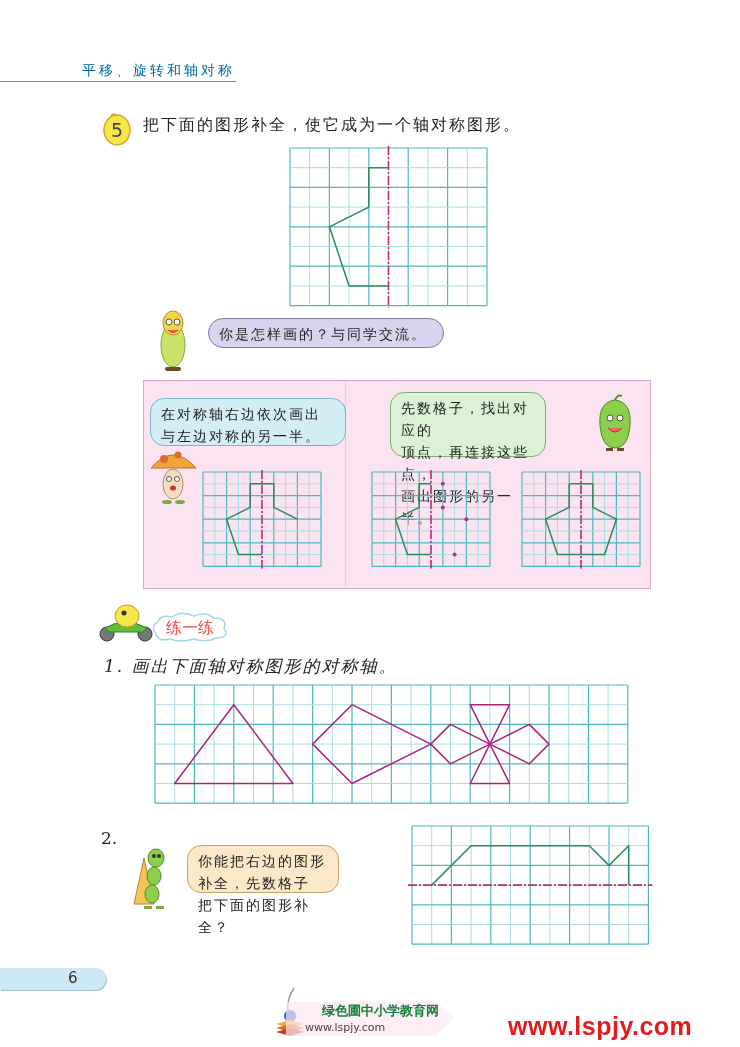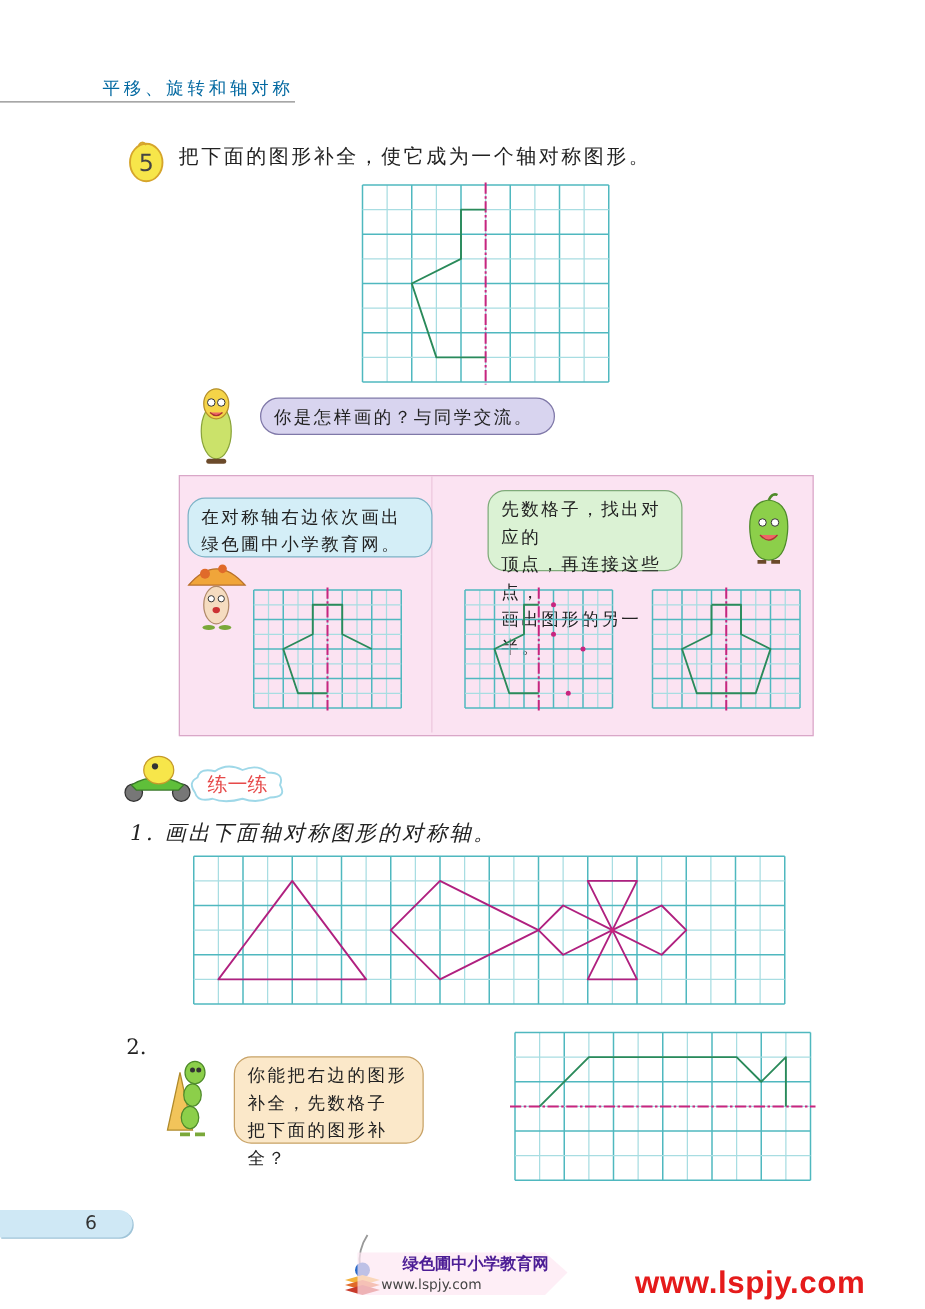--- a/index.html
+++ b/index.html
@@ -9,27 +9,27 @@
   .header-title { left:82px; top:62px; font-size:14px; letter-spacing:3px; color:#0369a1; }
   .header-rule { left:0; top:81px; width:236px; height:1px; background:#8a8a8a; }
   .q-num { left:102px; top:112px; width:30px; height:34px; }
   .q-text { left:143px; top:115px; font-size:16px; letter-spacing:2px; }
   .bubble { border-radius:14px; font-size:14px; line-height:22px; letter-spacing:2px; padding:4px 10px; box-sizing:border-box; }
   .b1 { left:208px; top:318px; width:236px; height:30px; background:#d8d4ef; border:1px solid #7f78a8; border-radius:15px; }
   .pink-panel { left:143px; top:380px; width:506px; height:207px; background:#fbe3f2; border:1px solid #d9a7c8; }
   .panel-divider { left:345px; top:381px; width:1px; height:205px; background:#edc7dd; }
   .b2 { left:150px; top:398px; width:196px; height:48px; background:#d4eef7; border:1px solid #7cb2c6; }
   .b3 { left:370px; top:392px; width:156px; height:65px; background:#dbf2d4; border:1px solid #7fab7a;margin-left:20px; }
-  .b4 { left:187px; top:845px; width:152px; height:70px; background:#fbe8c9; border:1px solid #c8a266; }
+  .b4 { left:187px; top:845px; width:152px; height:48px; background:#fbe8c9; border:1px solid #c8a266; }
   .practice-label { left:150px; top:612px; width:76px; height:30px; }
   .p1-text { left:104px; top:655px; font-size:17px; letter-spacing:2px;font-style:italic; }
   .p2-num { left:101px; top:828px; font-size:17px; }
   .page-tab { left:0; top:968px; width:106px; height:22px; background:#cfe8f5; border-radius:0 12px 12px 0; box-shadow:1px 1px 0 #9fc4d8; }
   .page-num { left:68px; top:969px; font-family:"DejaVu Sans","Liberation Sans",sans-serif; font-size:15px; color:#333; }
-  .wm-logo-cn { left:290px; top:1002px; font-family:Liberation Sans, sans-serif; font-size:13px; font-weight:bold; color:#4c1d95;padding-left:32px; }
+  .wm-logo-cn { left:290px; top:1002px; font-family:Liberation Sans, sans-serif; font-size:13px; font-weight:bold; color:#15803d;padding-left:32px; }
   .wm-logo-url { left:305px; top:1021px; font-family:"DejaVu Sans","Liberation Sans",sans-serif; font-size:11px; color:#444; }
   .wm-url { left:508px; top:1012px; font-family:"Liberation Sans","DejaVu Sans",sans-serif; font-size:25px; font-weight:bold; color:#e51b1b; letter-spacing:0.5px; }
   svg { position:absolute; overflow:visible; }
 </style>
 </head>
 <body>
 
 <div class="abs header-title">平移、旋转和轴对称</div>
 <div class="abs header-rule"></div>
 
@@ -77,21 +77,21 @@
 </svg>
 <div class="abs bubble b1">
   <span>你是怎样画的？与同学交流。</span>
 </div>
 
 <div class="abs pink-panel"></div>
 <div class="abs panel-divider"></div>
 
 <div class="abs bubble b2">
   <div>在对称轴右边依次画出</div>
-  <div>绿色圃中小学教育网。</div>
+  <div>与左边对称的另一半。</div>
 </div>
 <svg style="left:148px;top:446px;" width="50" height="60">
   <path d="M3 22 Q25 -4 48 22 Z" fill="#f0a53a" stroke="#b8702a"></path>
   <circle cx="16" cy="13" r="4" fill="#e06a2a"></circle>
   <circle cx="30" cy="9" r="3.5" fill="#e06a2a"></circle>
   <ellipse cx="25" cy="38" rx="10" ry="15" fill="#f5dcc0" stroke="#b08a6a"></ellipse>
   <circle cx="21" cy="33" r="2.5" fill="#fff" stroke="#333" stroke-width="0.8"></circle>
   <circle cx="29" cy="33" r="2.5" fill="#fff" stroke="#333" stroke-width="0.8"></circle>
   <ellipse cx="25" cy="42" rx="3" ry="2.5" fill="#c33"></ellipse>
   <ellipse cx="19" cy="56" rx="5" ry="2" fill="#7aa83a"></ellipse>

